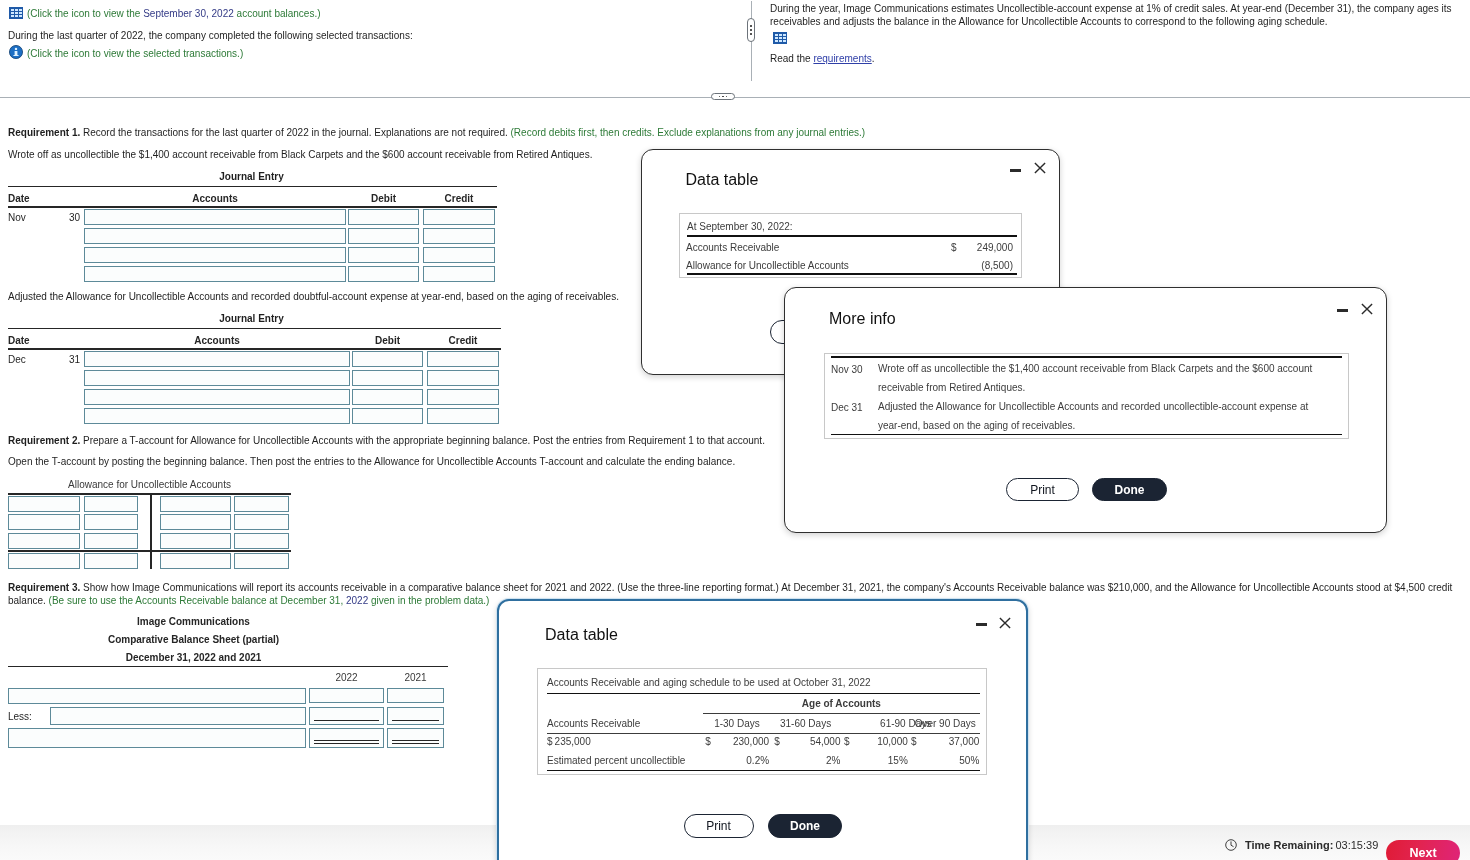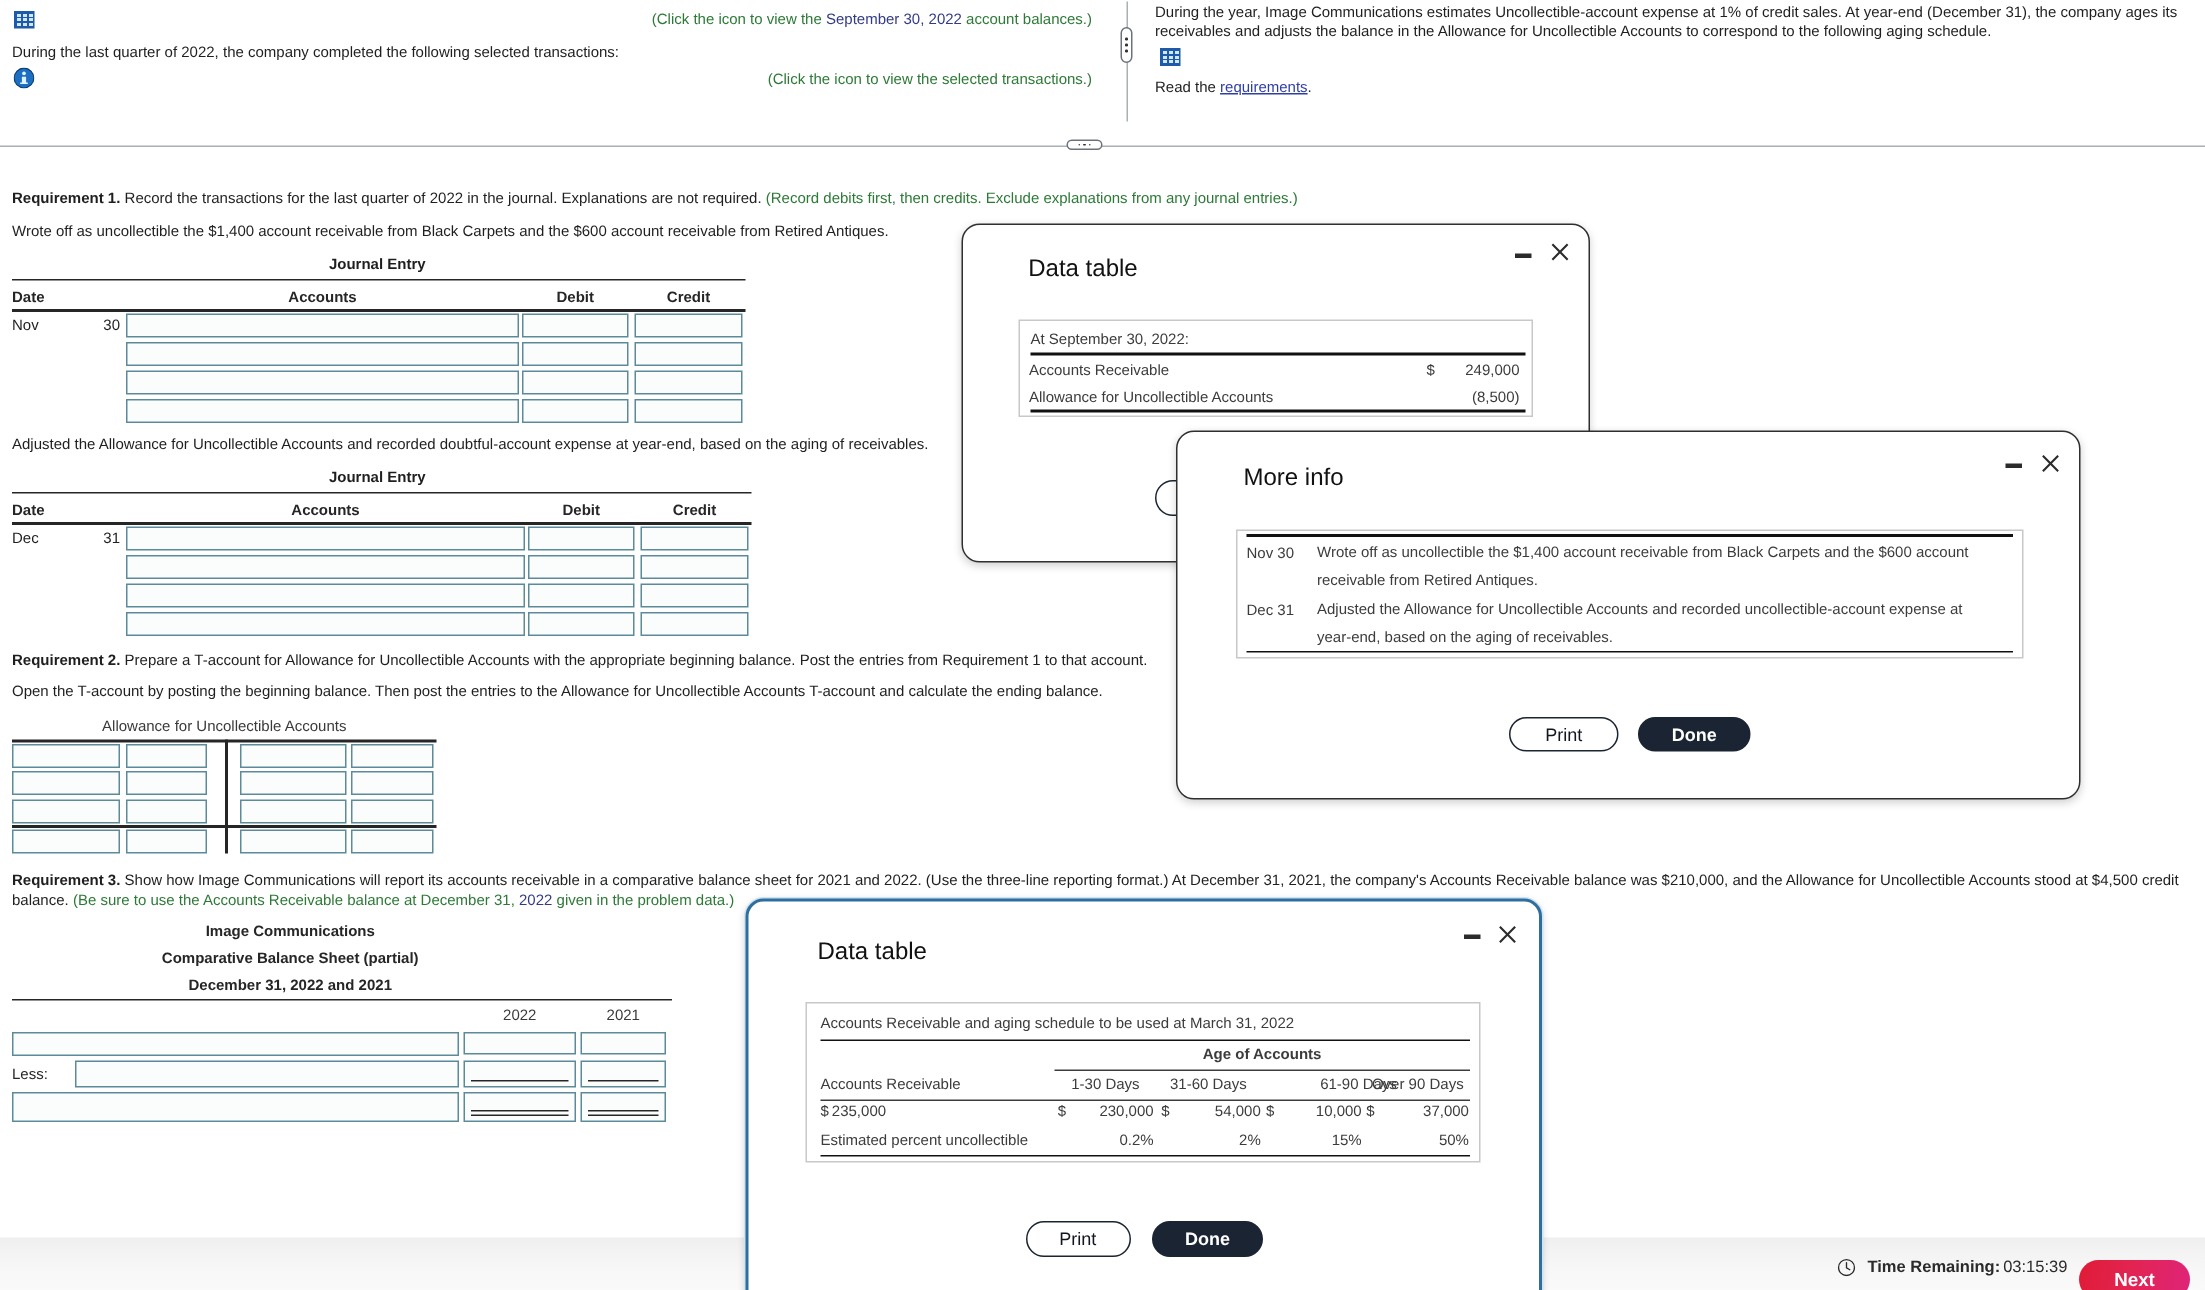--- a/index.html
+++ b/index.html
@@ -7,21 +7,21 @@
   .green{color:#2d7a37;}
   .blue{color:#333a86;}
   .lnk{color:#2f3fa8;text-decoration:underline;}
   
   #top-pane{position:absolute;left:0;top:0;width:1470px;height:96px;}
   #top-left{position:absolute;left:8px;top:3px;width:720px;}
   #top-left .iconline{padding-left:1px;}
   #top-right{position:absolute;left:770px;top:3px;width:692px;}
   #top-right .iconline{padding-left:3px;}
   .p{margin:0;line-height:12.6px;}
-  .iconline{display:flex;align-items:flex-start;gap:4px;line-height:15px;justify-content:space-between;}
+  .iconline{display:flex;align-items:flex-start;gap:4px;line-height:15px;}
   .gap{height:9px;}
   
   #vdiv{position:absolute;left:751px;top:1px;width:1px;height:80px;background:#a9b0b6;}
   #vhandle{position:absolute;left:747px;top:18px;width:8px;height:24px;box-sizing:border-box;border:1px solid #6c737a;border-radius:4px;background:#fff;display:flex;flex-direction:column;align-items:center;justify-content:center;gap:2.2px;z-index:2;}
   #vhandle i{display:block;width:1.6px;height:1.6px;border-radius:50%;background:#333;}
   
   #hdiv{position:absolute;left:0;top:97px;width:1470px;height:1px;background:#a9b0b6;}
   #hhandle{position:absolute;left:711px;top:93px;width:24px;height:7px;box-sizing:border-box;border:1px solid #6c737a;border-radius:3.5px;background:#fff;display:flex;align-items:center;justify-content:center;gap:2px;z-index:2;}
   #hhandle i{display:block;width:1.6px;height:1.6px;border-radius:50%;background:#333;}
   
@@ -359,21 +359,21 @@
 
 <div class="dlg sel" id="dlg-aging">
   <div class="dlg-title" style="position:absolute;left:46px;top:26px;">Data table</div>
   <div class="dlg-min" style="left:477px;top:22px;width:11px;height:3.2px;background:#2b2b2b;"></div>
   <div class="dlg-close" style="left:500px;top:16px;width:12px;height:12px;">
     <svg viewBox="0 0 12 12" width="12" height="12">
         <path d="M0.9 0.9 L11.1 11.1 M11.1 0.9 L0.9 11.1" stroke="#2b2b2b" stroke-width="1.4" fill="none"></path>
       </svg>
   </div>
   <div class="dbox" style="position:absolute;left:38px;top:67px;width:448px;height:105px;">
-    <div style="position:absolute;left:9.0px;top:8.4px;font-size:10px;color:#3c3c3c;">Accounts Receivable and aging schedule to be used at March 31, 2022</div>
+    <div style="position:absolute;left:9.0px;top:8.4px;font-size:10px;color:#3c3c3c;">Accounts Receivable and aging schedule to be used at October 31, 2022</div>
     <div style="position:absolute;left:8.5px;top:23.5px;width:433.7px;height:1.6px;background:#111;"></div>
     <div style="position:absolute;left:164.6px;top:29.2px;width:277.6px;text-align:center;font-weight:bold;font-size:10px;color:#3c3c3c;">Age of Accounts</div>
     <div style="position:absolute;left:164.6px;top:43.5px;width:277.6px;height:1.2px;background:#3c3c3c;"></div>
     <div style="position:absolute;left:9.0px;top:48.7px;font-size:10px;color:#3c3c3c;">Accounts Receivable</div>
     <div style="position:absolute;left:174.5px;top:48.7px;width:48.9px;text-align:center;font-size:10px;color:#3c3c3c;white-space:nowrap;">1-30 Days</div>
     <div style="position:absolute;left:242.0px;top:48.7px;width:51.0px;text-align:center;font-size:10px;color:#3c3c3c;white-space:nowrap;">31-60 Days</div>
     <div style="position:absolute;left:310.1px;top:48.7px;width:51.1px;text-align:center;font-size:10px;color:#3c3c3c;white-space:nowrap;padding-left:32px;">61-90 Days</div>
     <div style="position:absolute;left:375.8px;top:48.7px;width:62.8px;text-align:center;font-size:10px;color:#3c3c3c;white-space:nowrap;">Over 90 Days</div>
     <div style="position:absolute;left:8.5px;top:63.9px;width:433.7px;height:1.2px;background:#3c3c3c;"></div>
     <div style="position:absolute;left:0;top:65.9px;width:448px;height:19px;">

